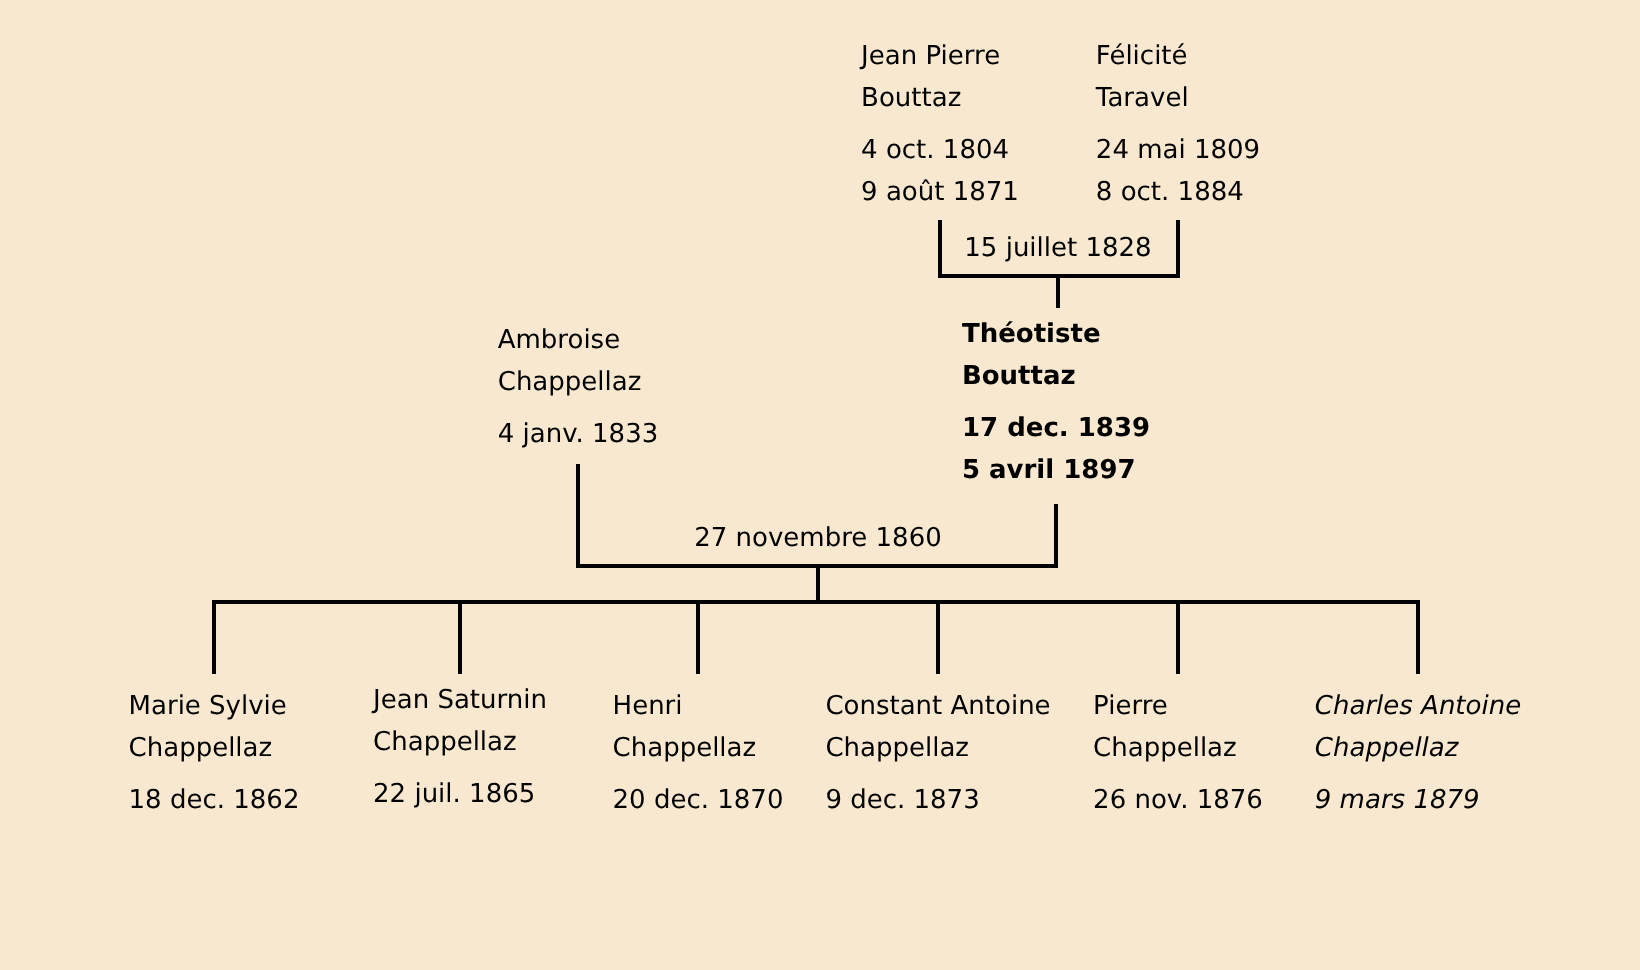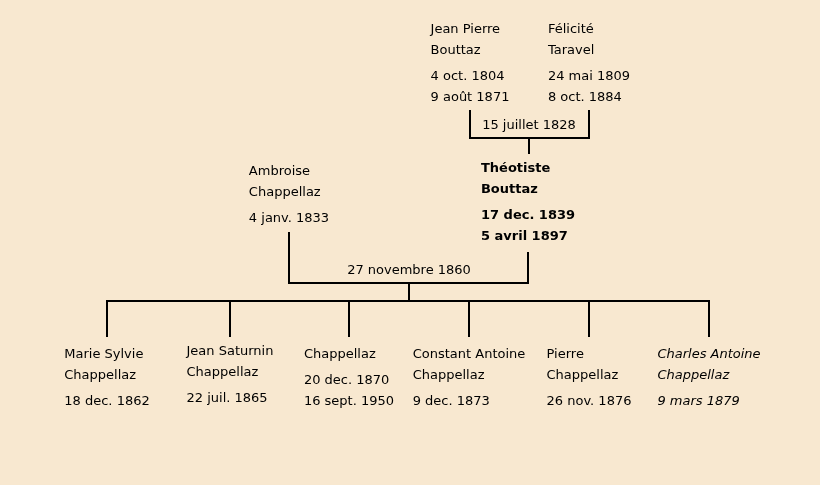--- a/index.html
+++ b/index.html
@@ -103,24 +103,24 @@
   <div class="person" style="left:230px; top:324px;margin-top:16px;">
     <div>Jean Saturnin</div>
     <div>Chappellaz</div>
     <div class="dates">
       <div>22 juil. 1865</div>
       <div></div>
     </div>
   </div>
 
   <div class="person" style="left:349px; top:343px;">
+    <div>Henri</div>
     <div>Chappellaz</div>
     <div class="dates">
       <div>20 dec. 1870</div>
-      <div>16 sept. 1950</div>
     </div>
   </div>
 
   <div class="person" style="left:469px; top:343px;">
     <div>Constant Antoine</div>
     <div>Chappellaz</div>
     <div class="dates">
       <div>9 dec. 1873</div>
       <div></div>
     </div>

